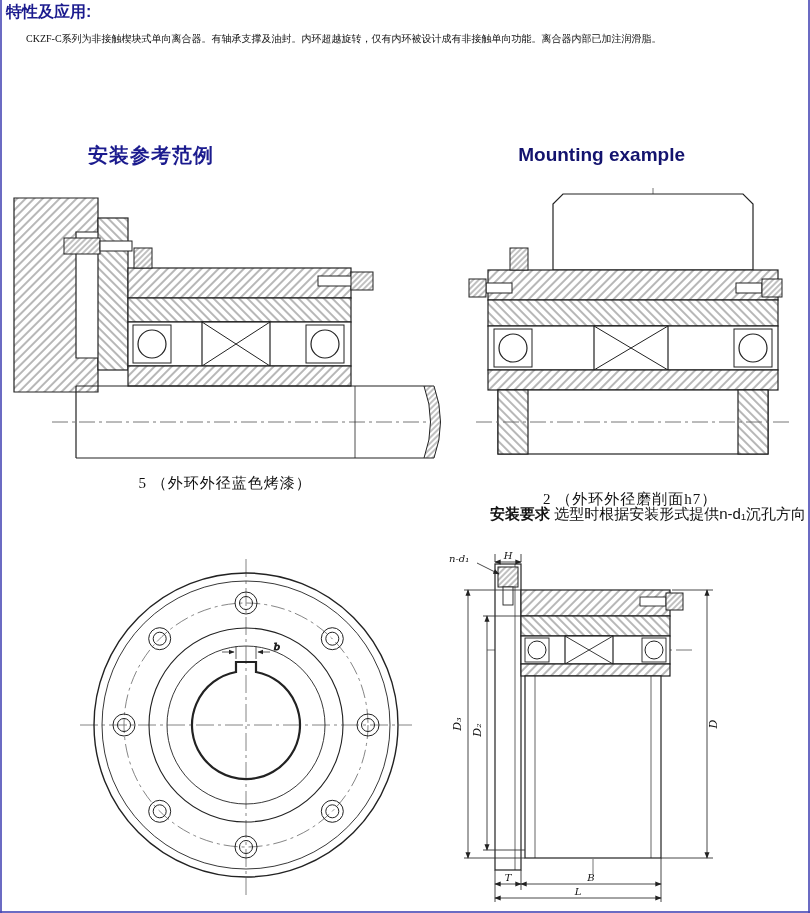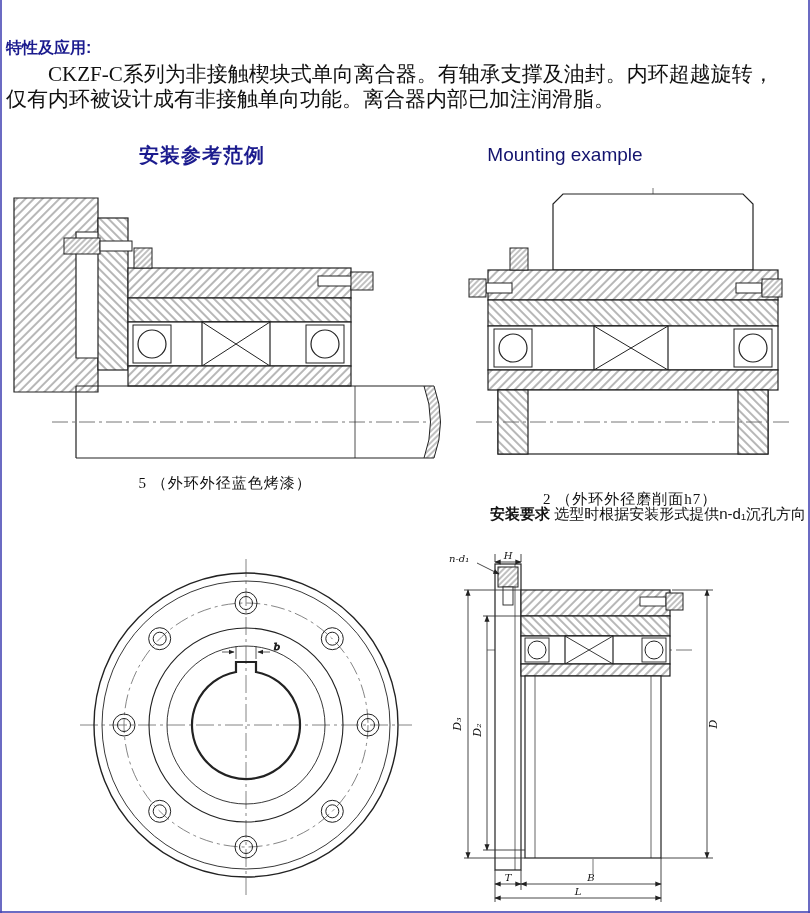--- a/index.html
+++ b/index.html
@@ -3,28 +3,28 @@
 <meta charset="utf-8">
 <title>CKZF-C</title>
 <style>
   * { margin:0; padding:0; box-sizing:border-box; }
   html,body { background:#ffffff; }
   body { font-family:"Liberation Serif","DejaVu Serif",serif; }
   .page { position:relative; width:810px; height:913px; background:#fff; overflow:hidden; }
   .edge-left, .edge-right { position:absolute; top:0; bottom:0; width:2px; background:#4646b4; opacity:.8; }
   .edge-left { left:0; } .edge-right { right:0; }
   .edge-bottom { position:absolute; left:0; right:0; bottom:0; height:2px; background:#4646b4; opacity:.8; }
-  .textblock { position:absolute; left:6px; top:2px; width:782px;margin-top:36px; }
+  .textblock { position:absolute; left:6px; top:2px; width:782px; }
   .doc-header { font-size:16px; font-weight:bold; color:#1b1b8e;
                 font-family:"Liberation Sans","DejaVu Sans",sans-serif; margin-bottom:3px; }
-  .textblock p { font-size:21px; line-height:25px; color:#111; text-indent:2em; width:774px; }
-  .heading-cn { position:absolute; left:88px; top:142px; width:228px; text-align:center;
+  .textblock p { font-size:10px; line-height:25px; color:#111; text-indent:2em; width:774px; }
+  .heading-cn { position:absolute; left:88px; top:142px; width:228px; text-align:left;
                 font-size:20px; font-weight:bold; color:#1b1b8e; letter-spacing:1px; }
-  .heading-en { position:absolute; left:445px; top:144px; width:240px; text-align:center;
-                font-size:19px; font-weight:normal; color:#13136e;
+  .heading-en { position:absolute; left:445px; top:144px; width:240px; text-align:right;
+                font-size:19px; font-weight:bold; color:#13136e;
                 font-family:"Liberation Sans","DejaVu Sans",sans-serif; }
   .fig { position:absolute; }
   .caption { position:absolute; font-size:15px; color:#111; text-align:center; letter-spacing:1px; }
   .caption-1 { left:105px; top:474px; width:240px; }
   .caption-2 { left:510px; top:490px; width:240px; }
   .note { position:absolute; top:505px; right:4px; width:372px; font-size:15px; color:#111;
           text-align:right; font-family:"Liberation Sans","DejaVu Sans",sans-serif; }
   .note .note-label { font-weight:bold;text-align:right; }
   svg text { font-family:"DejaVu Serif","Liberation Serif",serif; font-style:italic;
              fill:#111; font-size:11px; }

